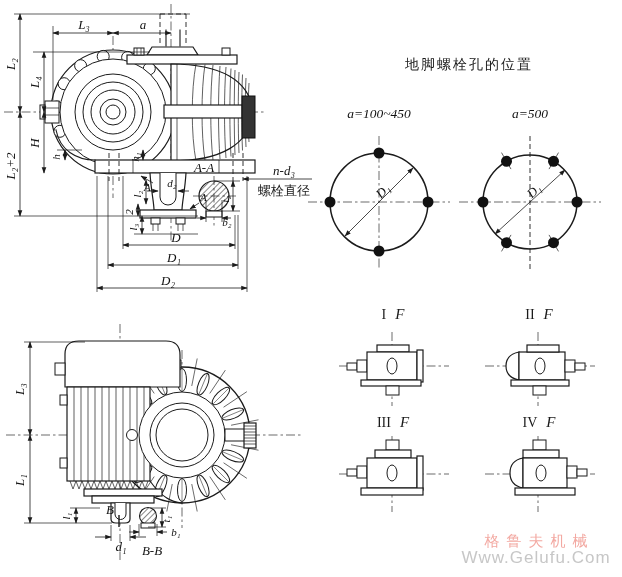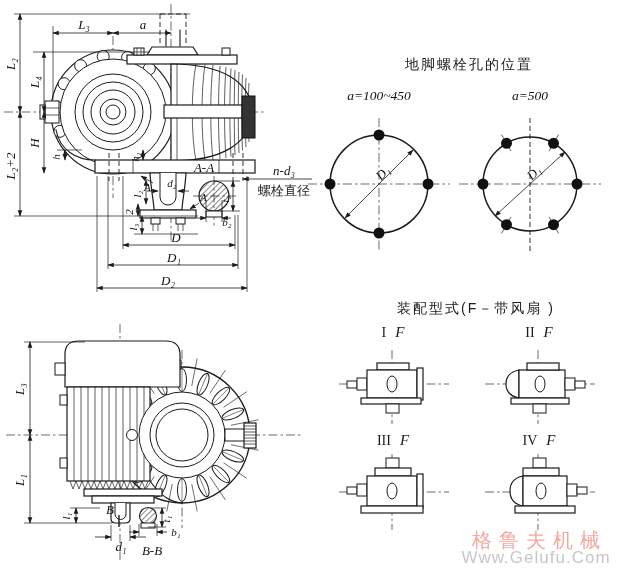--- a/index.html
+++ b/index.html
@@ -20,21 +20,21 @@
                color:#1b1b1b;text-align:center;}
   .figrow{display:flex;align-items:flex-start;}
   .figcol{display:flex;flex-direction:column;align-items:center;}
   .figlabel{font:italic 13.5px "Liberation Serif",serif;color:#111;height:18px;}
   .cfg-grid{display:grid;grid-template-columns:1fr 1fr;row-gap:4px;margin-top:6px;}
   .cfg{display:flex;flex-direction:column;align-items:center;}
   .cfg-label{height:18px;display:flex;gap:9px;align-items:baseline;}
   .cfg-label .num{font:14px "Liberation Serif",serif;}
   .cfg-label .suf{font:italic 15px "Liberation Serif",serif;}
   .wm{position:absolute;left:452px;top:532px;width:168px;text-align:center;line-height:17px;}
-  .wm-cn{font-family:"Liberation Sans",sans-serif;font-size:20px;letter-spacing:7px;padding-left:7px;}
+  .wm-cn{font-family:"Liberation Sans",sans-serif;font-size:15px;letter-spacing:7px;padding-left:7px;}
   .wm-url{font-family:"Liberation Sans",sans-serif;font-size:17px;letter-spacing:1px;}
 </style>
 </head>
 <body>
 
 <div class="page">
 
   <svg style="position:absolute;left:0;top:0" width="330" height="308" viewBox="0 0 330 308">
     <defs>
       <marker id="mT" viewBox="0 0 10 10" refX="9" refY="5" markerWidth="8" markerHeight="8" orient="auto-start-reverse">
@@ -337,21 +337,21 @@
       <text class="dt" x="110" y="226">B</text>
       <text class="dts" transform="translate(170,231) rotate(-90)">t₁</text>
       <text class="dts" x="176" y="248">b₁</text>
       <text class="dt" x="121" y="263">d₁</text>
       <text class="dt" x="152" y="267">B-B</text>
     </g>
   </svg>
 
   <div style="position:absolute;left:304px;top:56px;width:302px;">
     <div class="panel-title" style="transform:translateX(14px)">地脚螺栓孔的位置</div>
-    <div class="figrow" style="margin-top:14px;">
+    <div class="figrow" style="margin-top:32px;">
       <div class="figcol" style="width:150px;">
         <div class="figlabel">a=100~450</div>
         <svg width="150" height="152" viewBox="0 0 150 152">
           <defs>
               <marker id="mC1" viewBox="0 0 10 10" refX="9" refY="5" markerWidth="8" markerHeight="8" orient="auto-start-reverse">
                 <path d="M0,1.4 L10,5 L0,8.6 z" fill="#1b1b1b"></path>
               </marker>
             </defs>
           <path class="cl" d="M75,12 V146 M4,78 H146"></path>
           <circle cx="75" cy="78" r="49" fill="none" stroke="#1b1b1b" stroke-width="1.5"></circle>
@@ -382,21 +382,20 @@
           <circle cx="51.5" cy="118.7" r="5.5" fill="#111"></circle>
           <circle cx="98.5" cy="118.7" r="5.5" fill="#111"></circle>
           <line class="dim" x1="40" y1="110" x2="110" y2="46" marker-start="url(#mC2)" marker-end="url(#mC2)"></line>
           <text class="dt" text-anchor="middle" transform="translate(82,70) rotate(-42)">D₁</text>
         </svg>
       </div>
     </div>
   </div>
 
   <div style="position:absolute;left:320px;top:300px;width:292px;">
-    <div class="panel-title" style="transform:translateX(10px)">装配型式(F－带风扇 )</div>
     <div class="cfg-grid">
 
       <div class="cfg">
         <div class="cfg-label">
           <span class="num">I</span>
           <span class="suf">F</span>
         </div>
         <svg width="132" height="86" viewBox="0 0 132 86">
           <path class="cl" d="M65,8 V82 M12,42 H122"></path>
           <rect class="fw" x="20" y="39" width="10" height="7"></rect>

